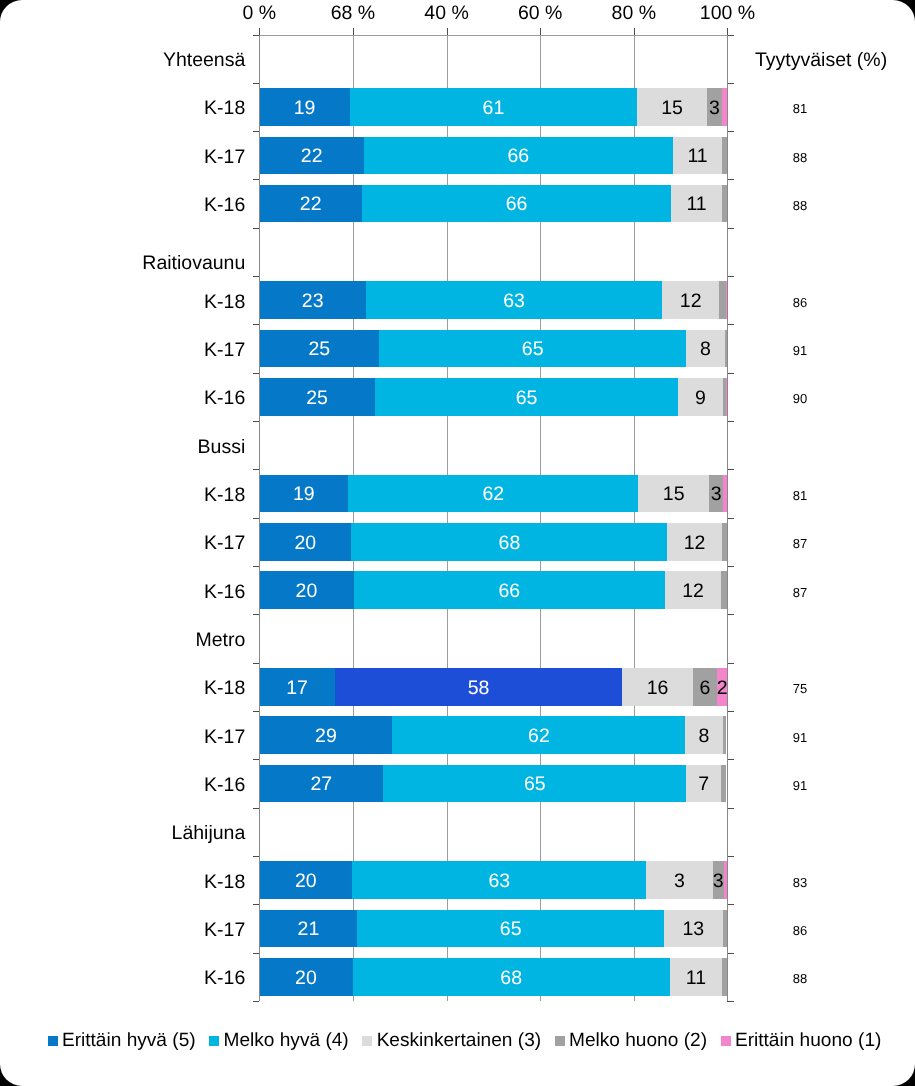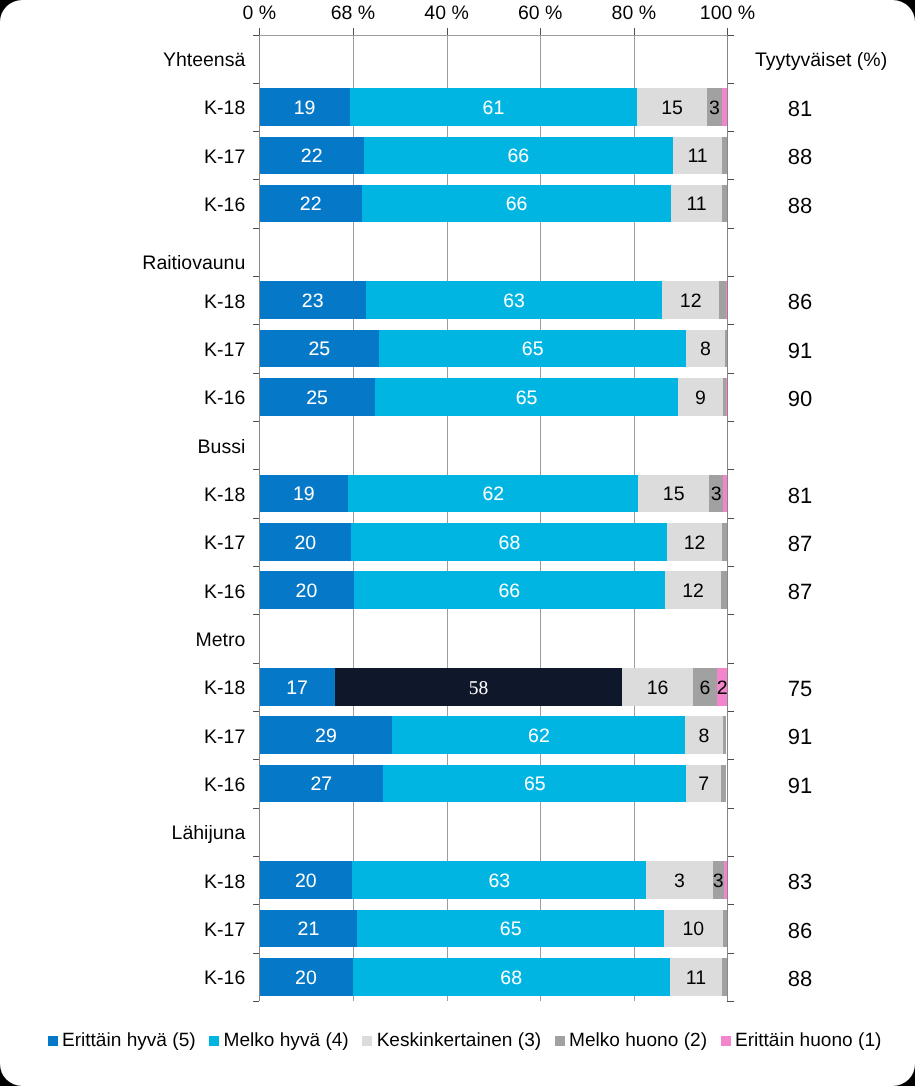--- a/index.html
+++ b/index.html
@@ -31,21 +31,21 @@
   .bar{position:absolute;left:0;display:flex;height:37.6px;}
   .seg{position:relative;height:100%;display:flex;align-items:center;
        justify-content:center;overflow:hidden;padding-top:3px;box-sizing:border-box;}
   .seg-label{font-size:19.5px;line-height:1;white-space:nowrap;}
   .seg-label.light{color:#ffffff;text-align:right;}
   .seg-label.dark{color:#000000;}
 
   .side-header{position:absolute;left:495.7px;font-size:19.5px;color:#000000;
                white-space:nowrap;height:24px;display:flex;align-items:center;}
   .side-val{position:absolute;left:540.7px;transform:translateX(-50%);height:24px;
-            font-size:22px;color:#000000;white-space:nowrap;
+            font-size:13px;color:#000000;white-space:nowrap;
             display:flex;align-items:center;justify-content:center;}
 
   #legend{position:absolute;left:7px;top:1027px;width:915px;height:28px;
           display:flex;align-items:center;justify-content:center;}
   .legend-item{display:flex;align-items:center;margin:0 6.8px;}
   .legend-swatch{width:10px;height:10px;margin-right:4.3px;flex:none;}
   .legend-text{font-size:19.1px;color:#000000;white-space:nowrap;}
 </style>
 </head>
 <body>
@@ -293,21 +293,21 @@
         </div>
       </div>
       <div class="side-val" style="top: 545.737px;">87</div>
       <div class="cat-label" style="top: 594.062px;">Metro</div>
       <div class="side-val" style="top: 594.062px;"></div>
       <div class="cat-label" style="top: 642.388px;">K-18</div>
       <div class="bar" style="top: 633.587px; width: 468.2px;">
         <div class="seg" style="width: 81.7945px; background: rgb(6, 120, 200);">
           <span class="seg-label light">17</span>
         </div>
-        <div class="seg" style="width: 311px; background: #0f172a; font-family: Liberation Serif, serif;">
+        <div class="seg" style="width: 311px; background: #1d4ed8;">
           <span class="seg-label light">58</span>
         </div>
         <div class="seg" style="width: 76.223px; background: rgb(220, 220, 220);">
           <span class="seg-label dark">16</span>
         </div>
         <div class="seg" style="width: 26.3128px; background: rgb(161, 161, 161);">
           <span class="seg-label dark">6</span>
         </div>
         <div class="seg" style="width: 11.2836px; background: rgb(242, 133, 203);">
           <span class="seg-label dark">2</span>
@@ -375,21 +375,21 @@
       <div class="side-val" style="top: 835.688px;">83</div>
       <div class="cat-label" style="top: 884.013px;">K-17</div>
       <div class="bar" style="top: 875.212px; width: 468.2px;">
         <div class="seg" style="width: 98.1815px; background: rgb(6, 120, 200);">
           <span class="seg-label light">21</span>
         </div>
         <div class="seg" style="width: 306.39px; background: rgb(0, 181, 226);">
           <span class="seg-label light">65</span>
         </div>
         <div class="seg" style="width: 58.8996px; background: rgb(220, 220, 220);">
-          <span class="seg-label dark">10</span>
+          <span class="seg-label dark">13</span>
         </div>
         <div class="seg" style="width: 3.9797px; background: rgb(161, 161, 161);">
           <span class="seg-label dark"></span>
         </div>
         <div class="seg" style="width: 0px; background: rgb(242, 133, 203);">
           <span class="seg-label dark"></span>
         </div>
       </div>
       <div class="side-val" style="top: 884.013px;">86</div>
       <div class="cat-label" style="top: 932.337px;">K-16</div>

